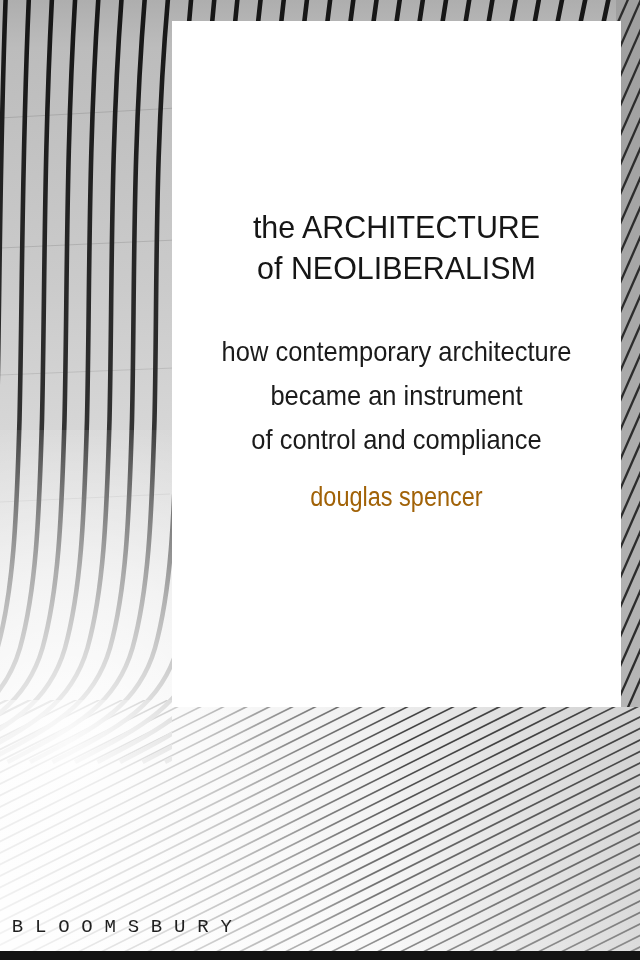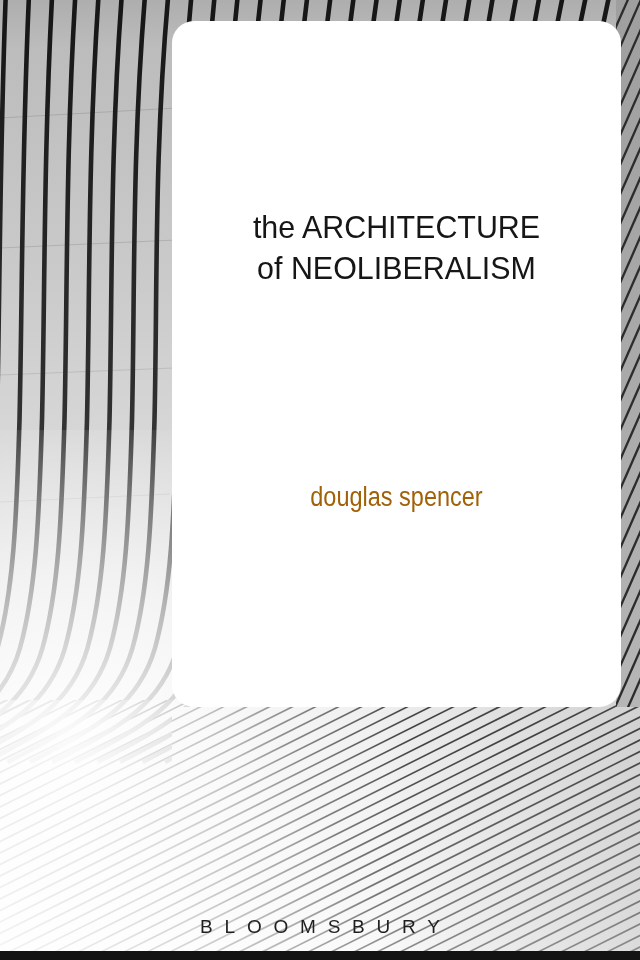--- a/index.html
+++ b/index.html
@@ -3,38 +3,38 @@
 <meta charset="utf-8">
 <style>
   html,body{margin:0;padding:0;background:#ffffff;}
   body{width:640px;height:960px;overflow:hidden;font-family:"Liberation Sans",sans-serif;}
   .cover{position:relative;width:640px;height:960px;overflow:hidden;background:#fff;}
   .cover svg{position:absolute;left:0;top:0;z-index:0;display:block;}
 
   
   .title-box{
     position:absolute;left:172px;top:21px;width:449px;height:686px;
-    background:#ffffff;z-index:2;border-radius:22px;
+    background:#ffffff;z-index:2;
   }
   .title-block{position:absolute;left:0;top:186px;width:100%;
     font-size:32px;line-height:41px;font-weight:400;color:#161616;}
   .title-block .tl{display:block;transform:scaleX(0.95);transform-origin:50% 50%;text-align:center;white-space:nowrap;}
   .subtitle-block{position:absolute;left:0;top:309px;width:100%;
     font-size:28px;line-height:44px;font-weight:400;color:#1b1b1b;}
   .subtitle-block .sl{display:block;transform:scaleX(0.91);transform-origin:50% 50%;text-align:center;white-space:nowrap;}
   .author-line{position:absolute;left:0;top:461px;width:100%;
     font-size:27px;line-height:30px;font-weight:400;color:#a16207;}
   .author-line .al{display:block;transform:scaleX(0.87);transform-origin:50% 50%;text-align:center;white-space:nowrap;}
 
   
   .publisher{
     position:absolute;left:0;top:916px;width:100%;z-index:3;
-    font-family:Liberation Sans, sans-serif;font-size:19px;line-height:22px;
+    font-family:Liberation Mono, monospace;font-size:19px;line-height:22px;
     letter-spacing:0.62em;padding-left:0.62em;box-sizing:border-box;
-    text-align:center;color:#1f1f1f;white-space:nowrap;
+    color:#1f1f1f;white-space:nowrap;
   }
 </style>
 </head>
 <body>
 
 <div class="cover">
 
   <svg width="640" height="960" viewBox="0 0 640 960" xmlns="http://www.w3.org/2000/svg">
     <defs>
       <linearGradient id="baseG" x1="0" y1="0" x2="0" y2="960" gradientUnits="userSpaceOnUse">
@@ -227,19 +227,24 @@
     <rect x="0" y="700" width="400" height="260" fill="url(#washBL)"></rect>
 
     <rect x="0" y="951" width="640" height="9" fill="#131313"></rect>
   </svg>
 
   <div class="title-box">
     <div class="title-block">
       <span class="tl">the ARCHITECTURE</span>
       <span class="tl">of NEOLIBERALISM</span>
     </div>
+    <div class="subtitle-block">
+      <span class="sl">how contemporary architecture</span>
+      <span class="sl">became an instrument</span>
+      <span class="sl">of control and compliance</span>
+    </div>
     <div class="author-line">
       <span class="al">douglas spencer</span>
     </div>
   </div>
 
   <div class="publisher">BLOOMSBURY</div>
 </div>
 
 </body></html>

